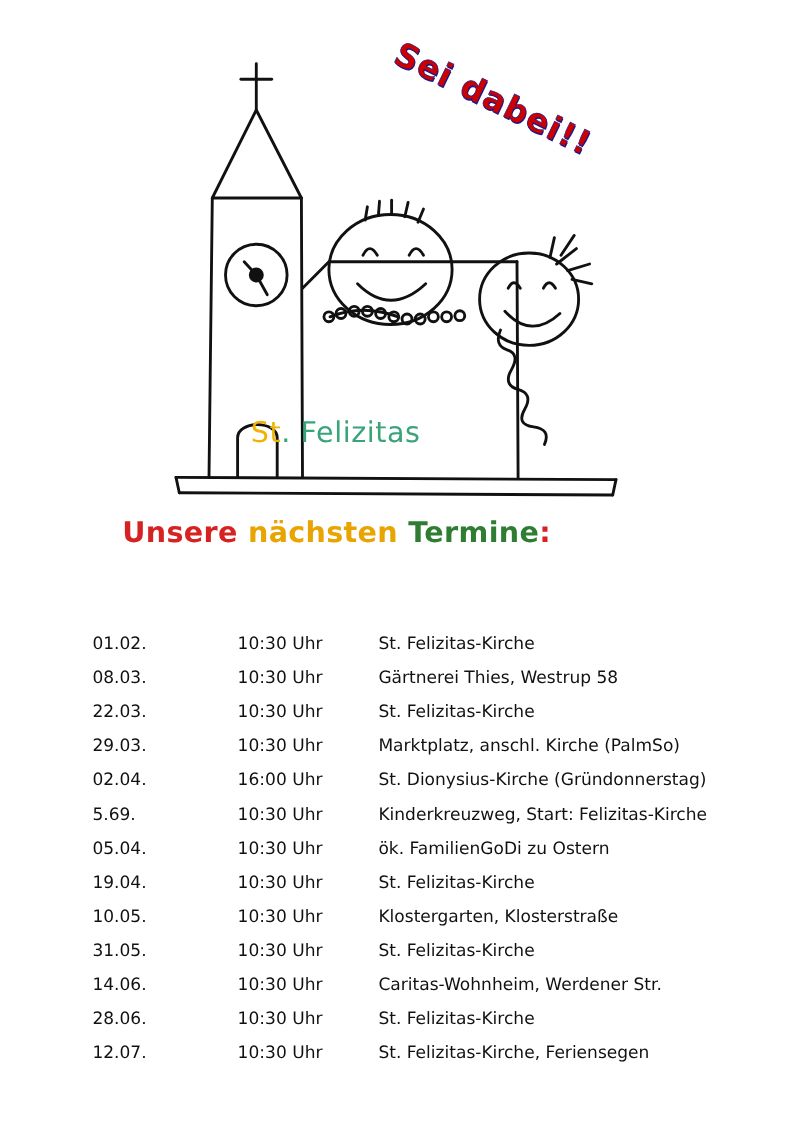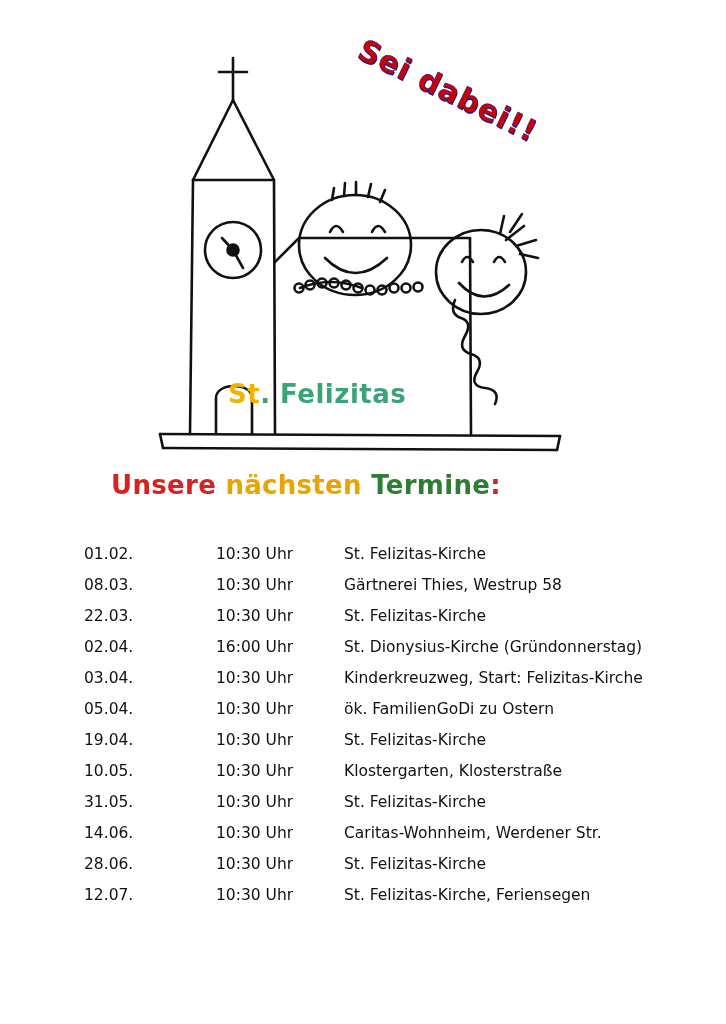--- a/index.html
+++ b/index.html
@@ -54,21 +54,21 @@
     font-size: 26px;
     font-weight: bold;
     color: #29ace3;
     letter-spacing: 0.5px;
   }
   .title-stfelizitas {
     position: absolute;
     left: 228px;
     top: 379px;
     font-size: 26px;
-    font-weight: bold;
+    font-weight: normal;
     letter-spacing: 0.5px;
   }
   .title-st { color: #f0b400; }
   .title-fel { color: #3aa37a; }
 
   .subtitle {
     position: absolute;
     left: 0;
     top: 470px;
     width: 612px;
@@ -79,21 +79,21 @@
   }
   .sub-a { color: #d62222; }
   .sub-b { color: #e8a400; }
   .sub-c { color: #2f7d32; }
   .sub-d { color: #d62222; }
 
   
   .schedule {
     position: absolute;
     left: 84px;
-    top: 545px;
+    top: 576px;
     width: 620px;
     border-collapse: collapse;
   }
   .schedule td {
     font-size: 15.5px;
     color: #111;
     padding: 0;
     height: 31px;
     vertical-align: top;
     white-space: nowrap;
@@ -198,26 +198,31 @@
         <td class="col-date">08.03.</td>
         <td class="col-time">10:30 Uhr</td>
         <td class="col-place">Gärtnerei Thies, Westrup 58</td>
       </tr>
       <tr>
         <td class="col-date">22.03.</td>
         <td class="col-time">10:30 Uhr</td>
         <td class="col-place">St. Felizitas-Kirche</td>
       </tr>
       <tr>
+        <td class="col-date">29.03.</td>
+        <td class="col-time">10:30 Uhr</td>
+        <td class="col-place">Marktplatz, anschl. Kirche (PalmSo)</td>
+      </tr>
+      <tr>
         <td class="col-date">02.04.</td>
         <td class="col-time">16:00 Uhr</td>
         <td class="col-place">St. Dionysius-Kirche (Gründonnerstag)</td>
       </tr>
       <tr>
-        <td class="col-date">03.04.</td>
+        <td class="col-date">5.69.</td>
         <td class="col-time">10:30 Uhr</td>
         <td class="col-place">Kinderkreuzweg, Start: Felizitas-Kirche</td>
       </tr>
       <tr>
         <td class="col-date">05.04.</td>
         <td class="col-time">10:30 Uhr</td>
         <td class="col-place">ök. FamilienGoDi zu Ostern</td>
       </tr>
       <tr>
         <td class="col-date">19.04.</td>

